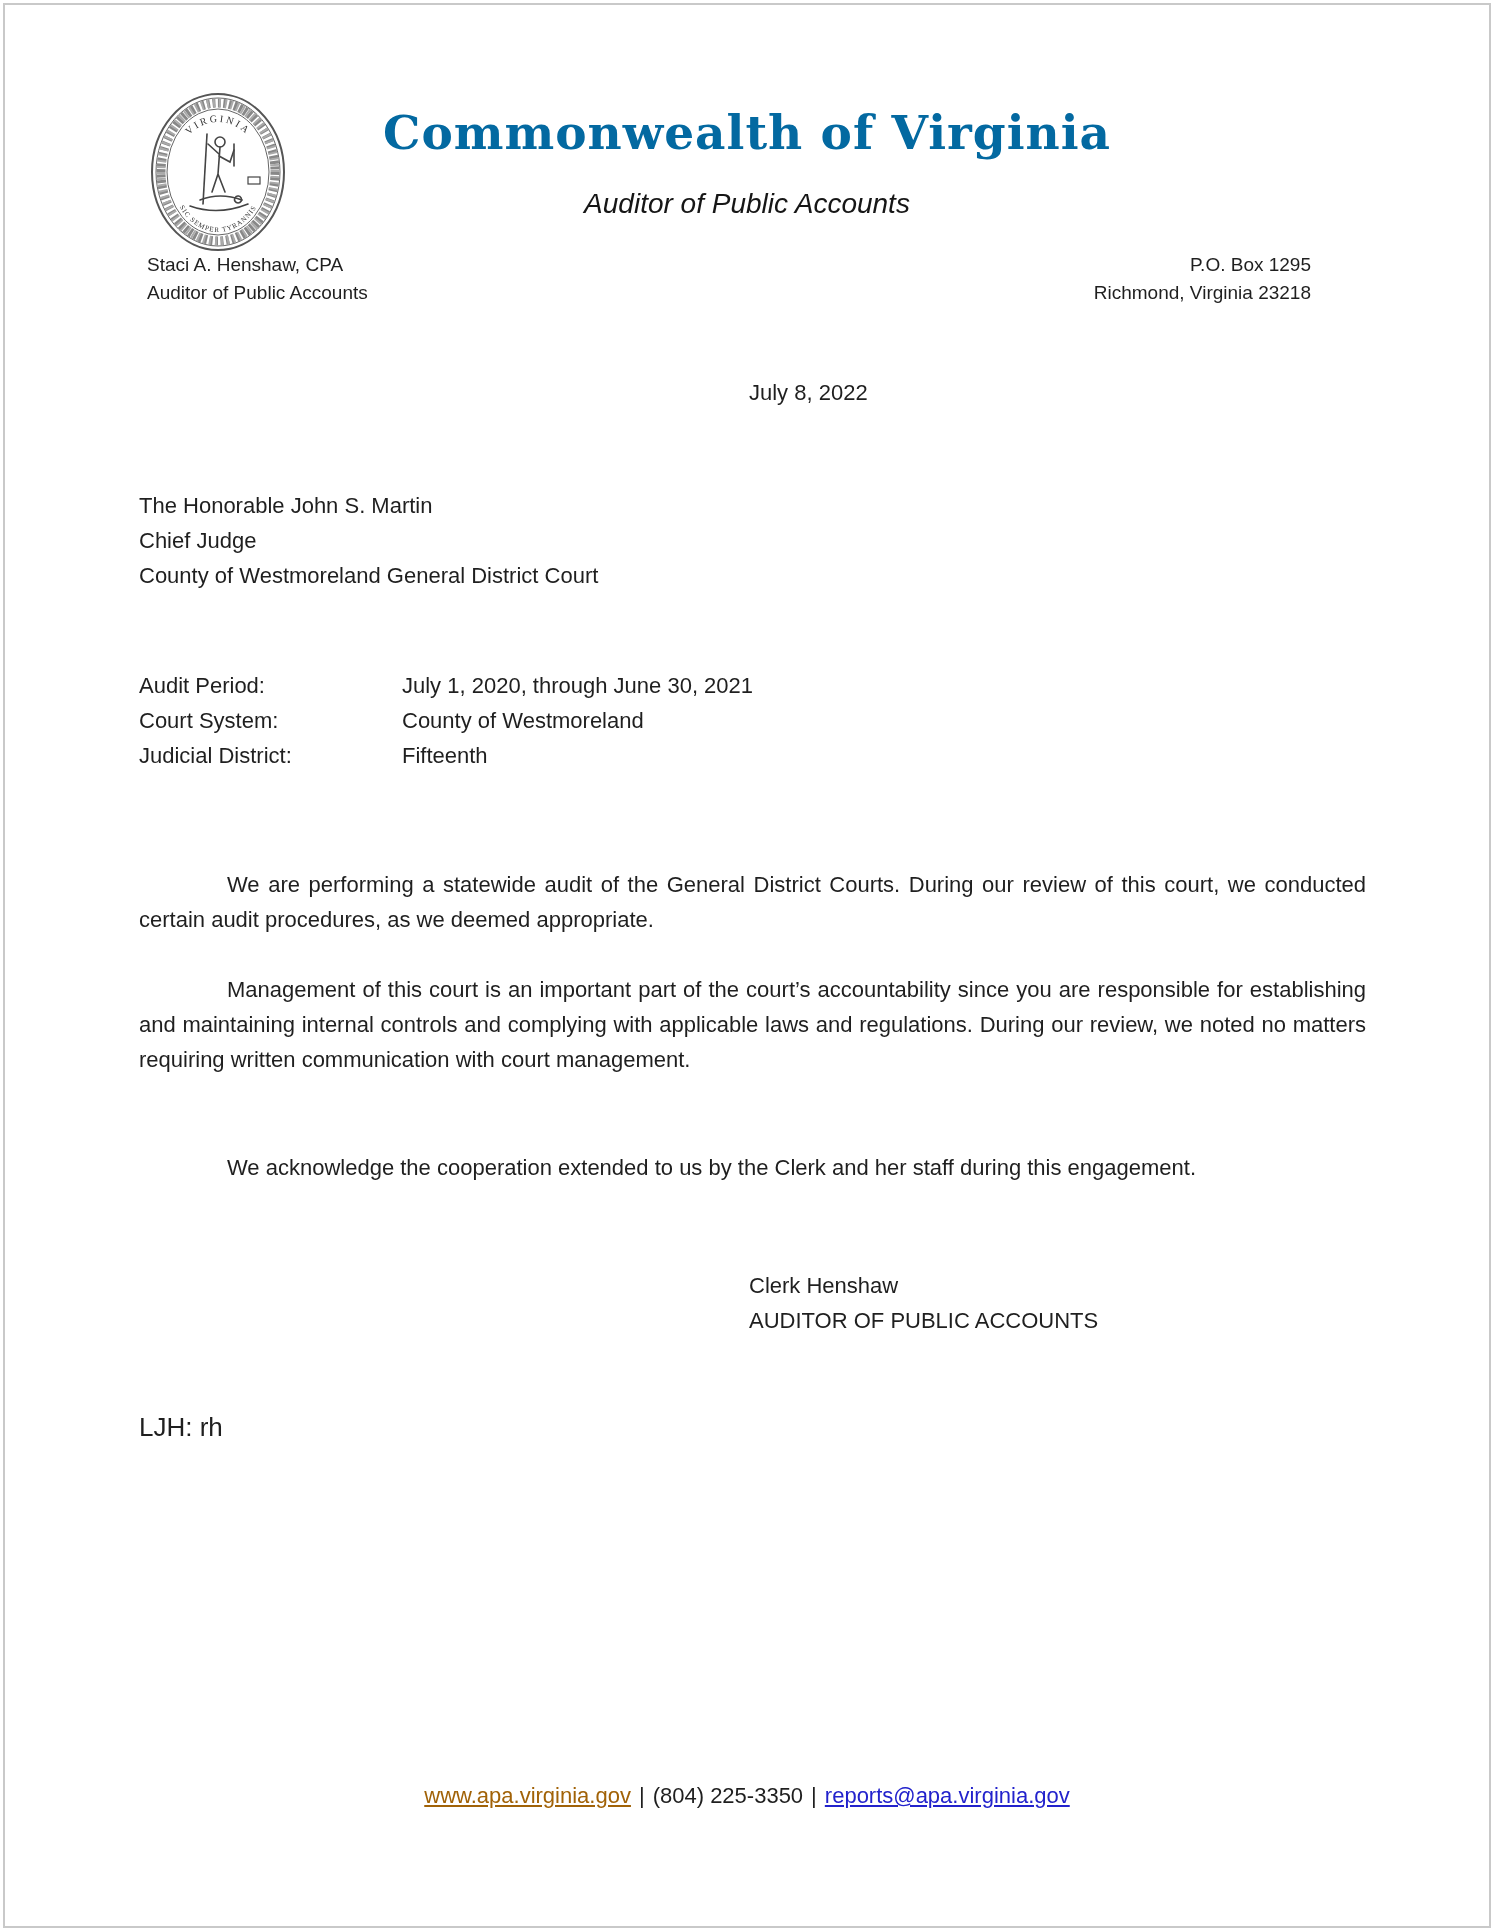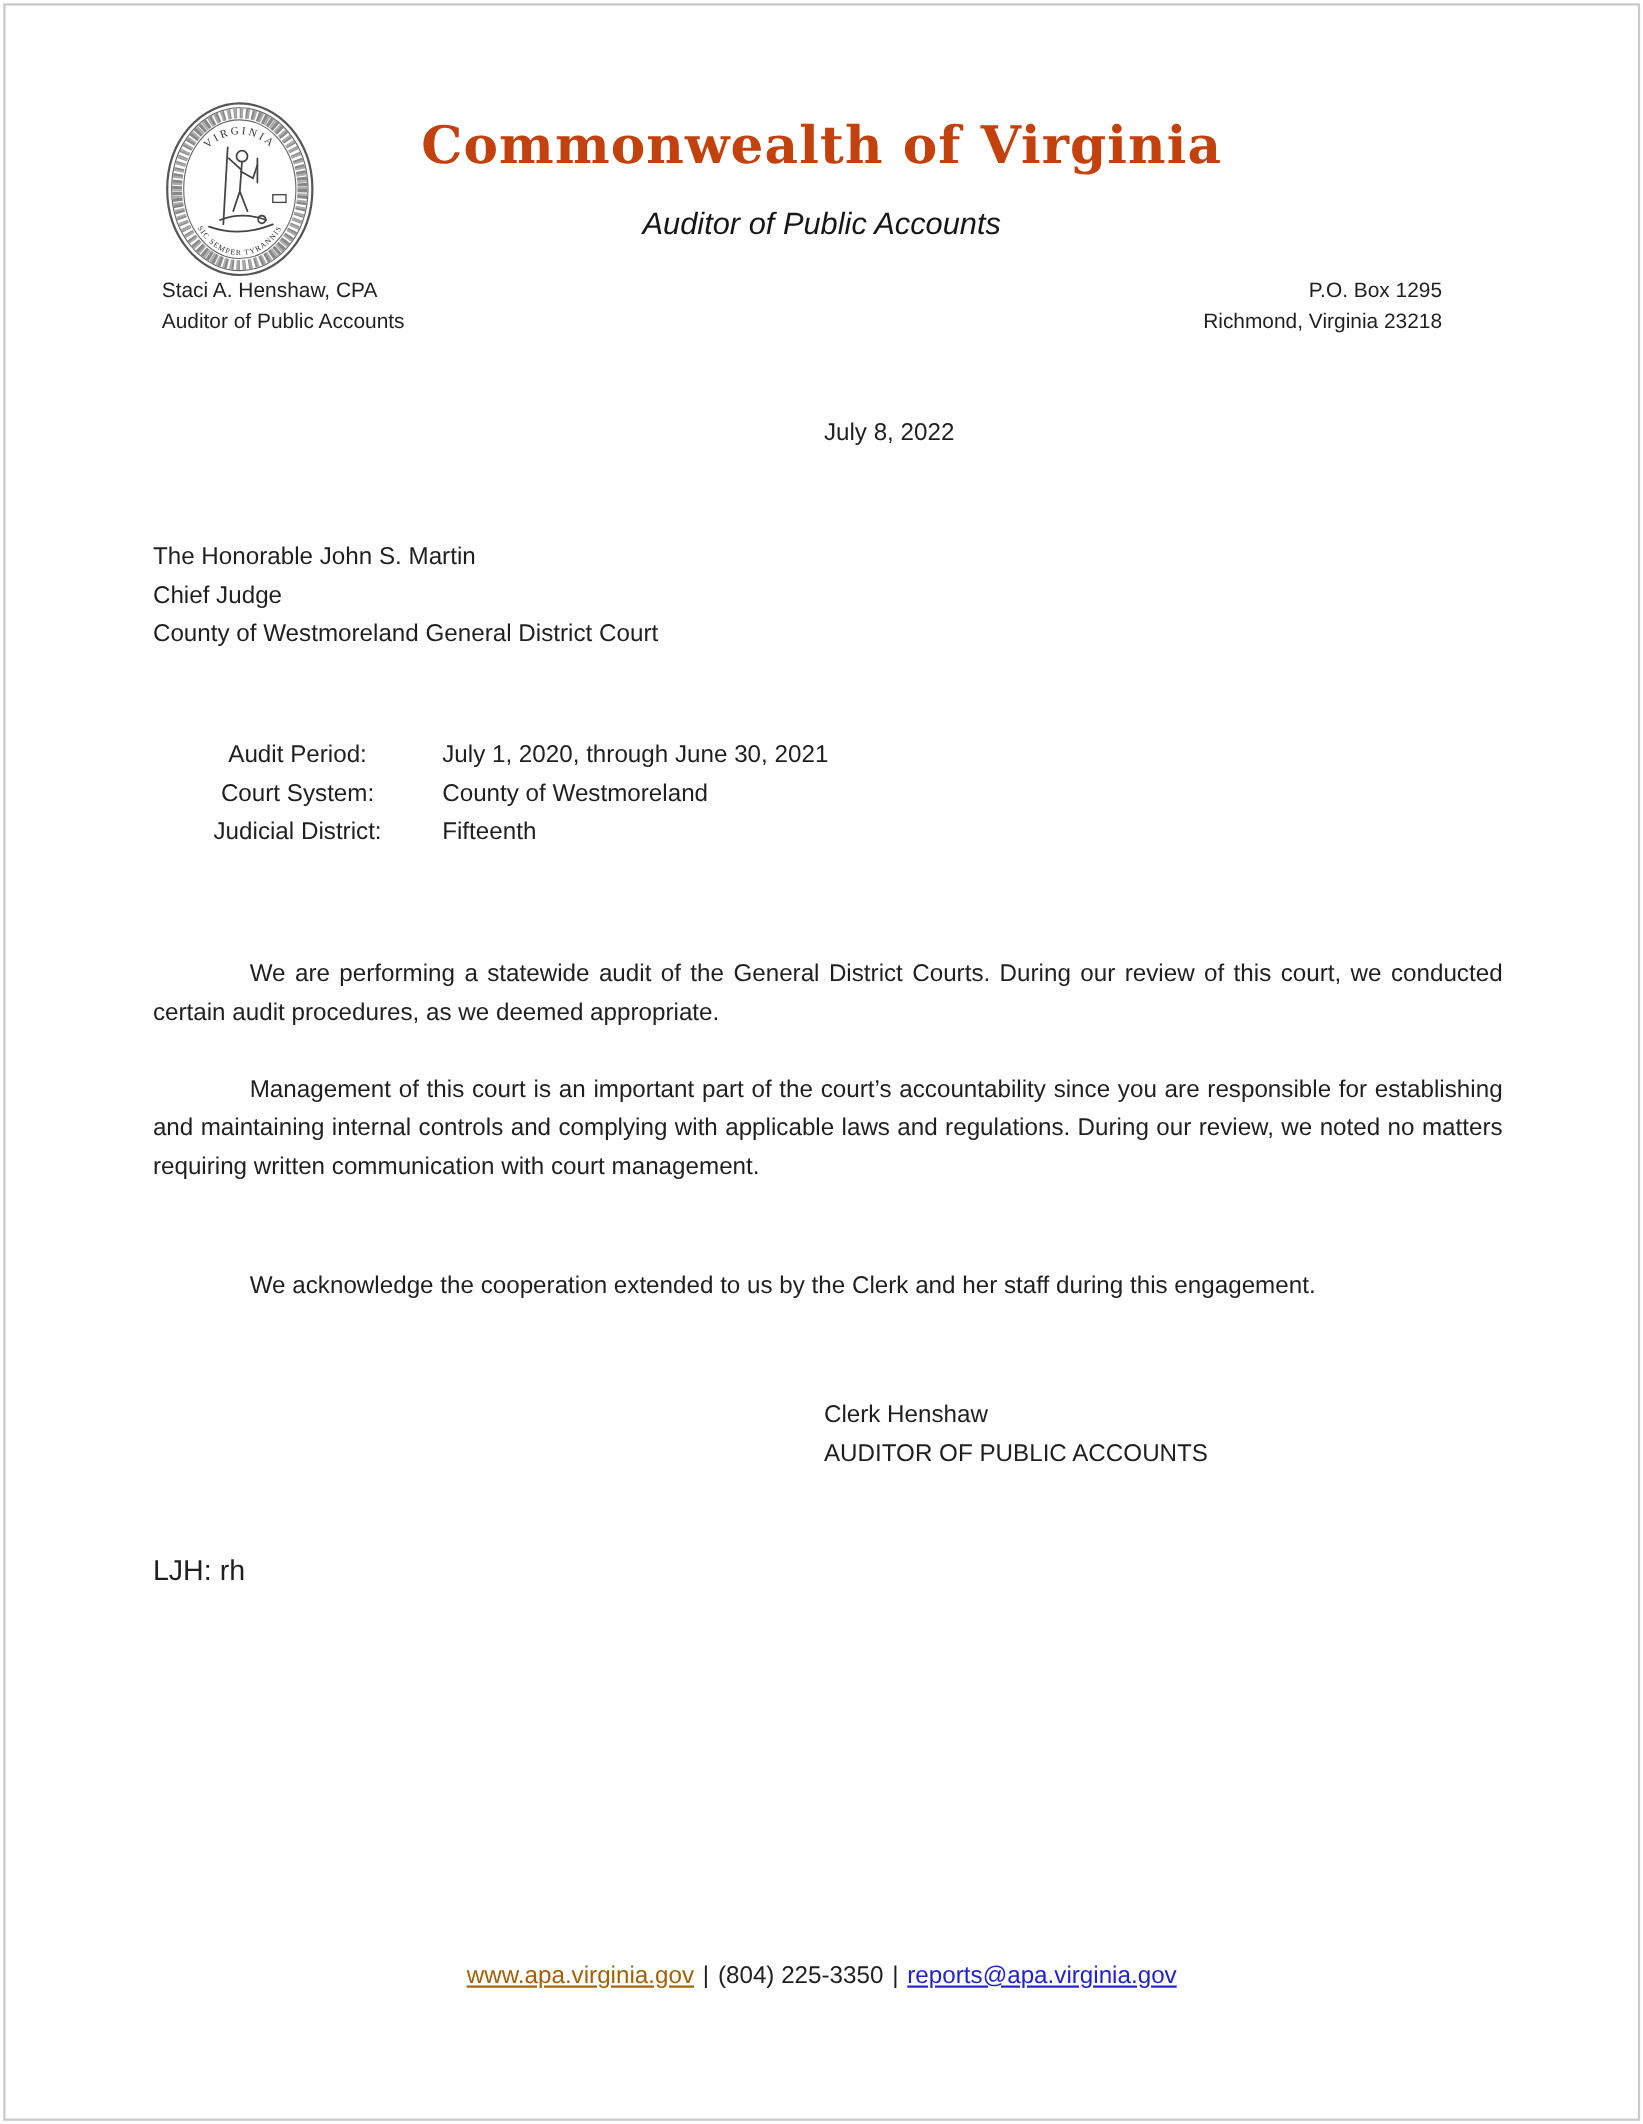--- a/index.html
+++ b/index.html
@@ -23,21 +23,21 @@
 
   
   .seal { left: 145px; top: 87px; width: 136px; height: 160px; }
   .org-title {
     left: 0; right: 0; top: 100px;
     text-align: center;
     font-family: "DejaVu Serif", serif;
     font-weight: bold;
     font-size: 47px;
     letter-spacing: 1px;
-    color: #c2410c;
+    color: #0369a1;
   }
   .org-subtitle {
     left: 0; right: 0; top: 183px;
     text-align: center;
     font-style: italic;
     font-size: 28px;
     color: #161616;
   }
   .contact-left {
     left: 142px; top: 246px;
@@ -47,21 +47,21 @@
     right: 178px; top: 246px;
     text-align: right;
     font-size: 19px; line-height: 28px;
   }
 
   
   .date { left: 744px; top: 375px; font-size: 22px; }
   .recipient { left: 134px; top: 483px; font-size: 22px; line-height: 35px; }
   .audit-info { left: 134px; top: 663px; font-size: 22px; line-height: 35px; border-collapse: collapse; }
   .audit-info td { padding: 0; vertical-align: top; }
-  .audit-info td.lbl { width: 263px; text-align: center; }
+  .audit-info td.lbl { width: 263px; }
 
   .para {
     left: 134px; top: 0;
     width: 1227px;
     font-size: 22px; line-height: 35px;
     text-align: justify;
     text-indent: 88px;
   }
   .para1 { top: 840px; }
   .para2 { top: 945px; }

